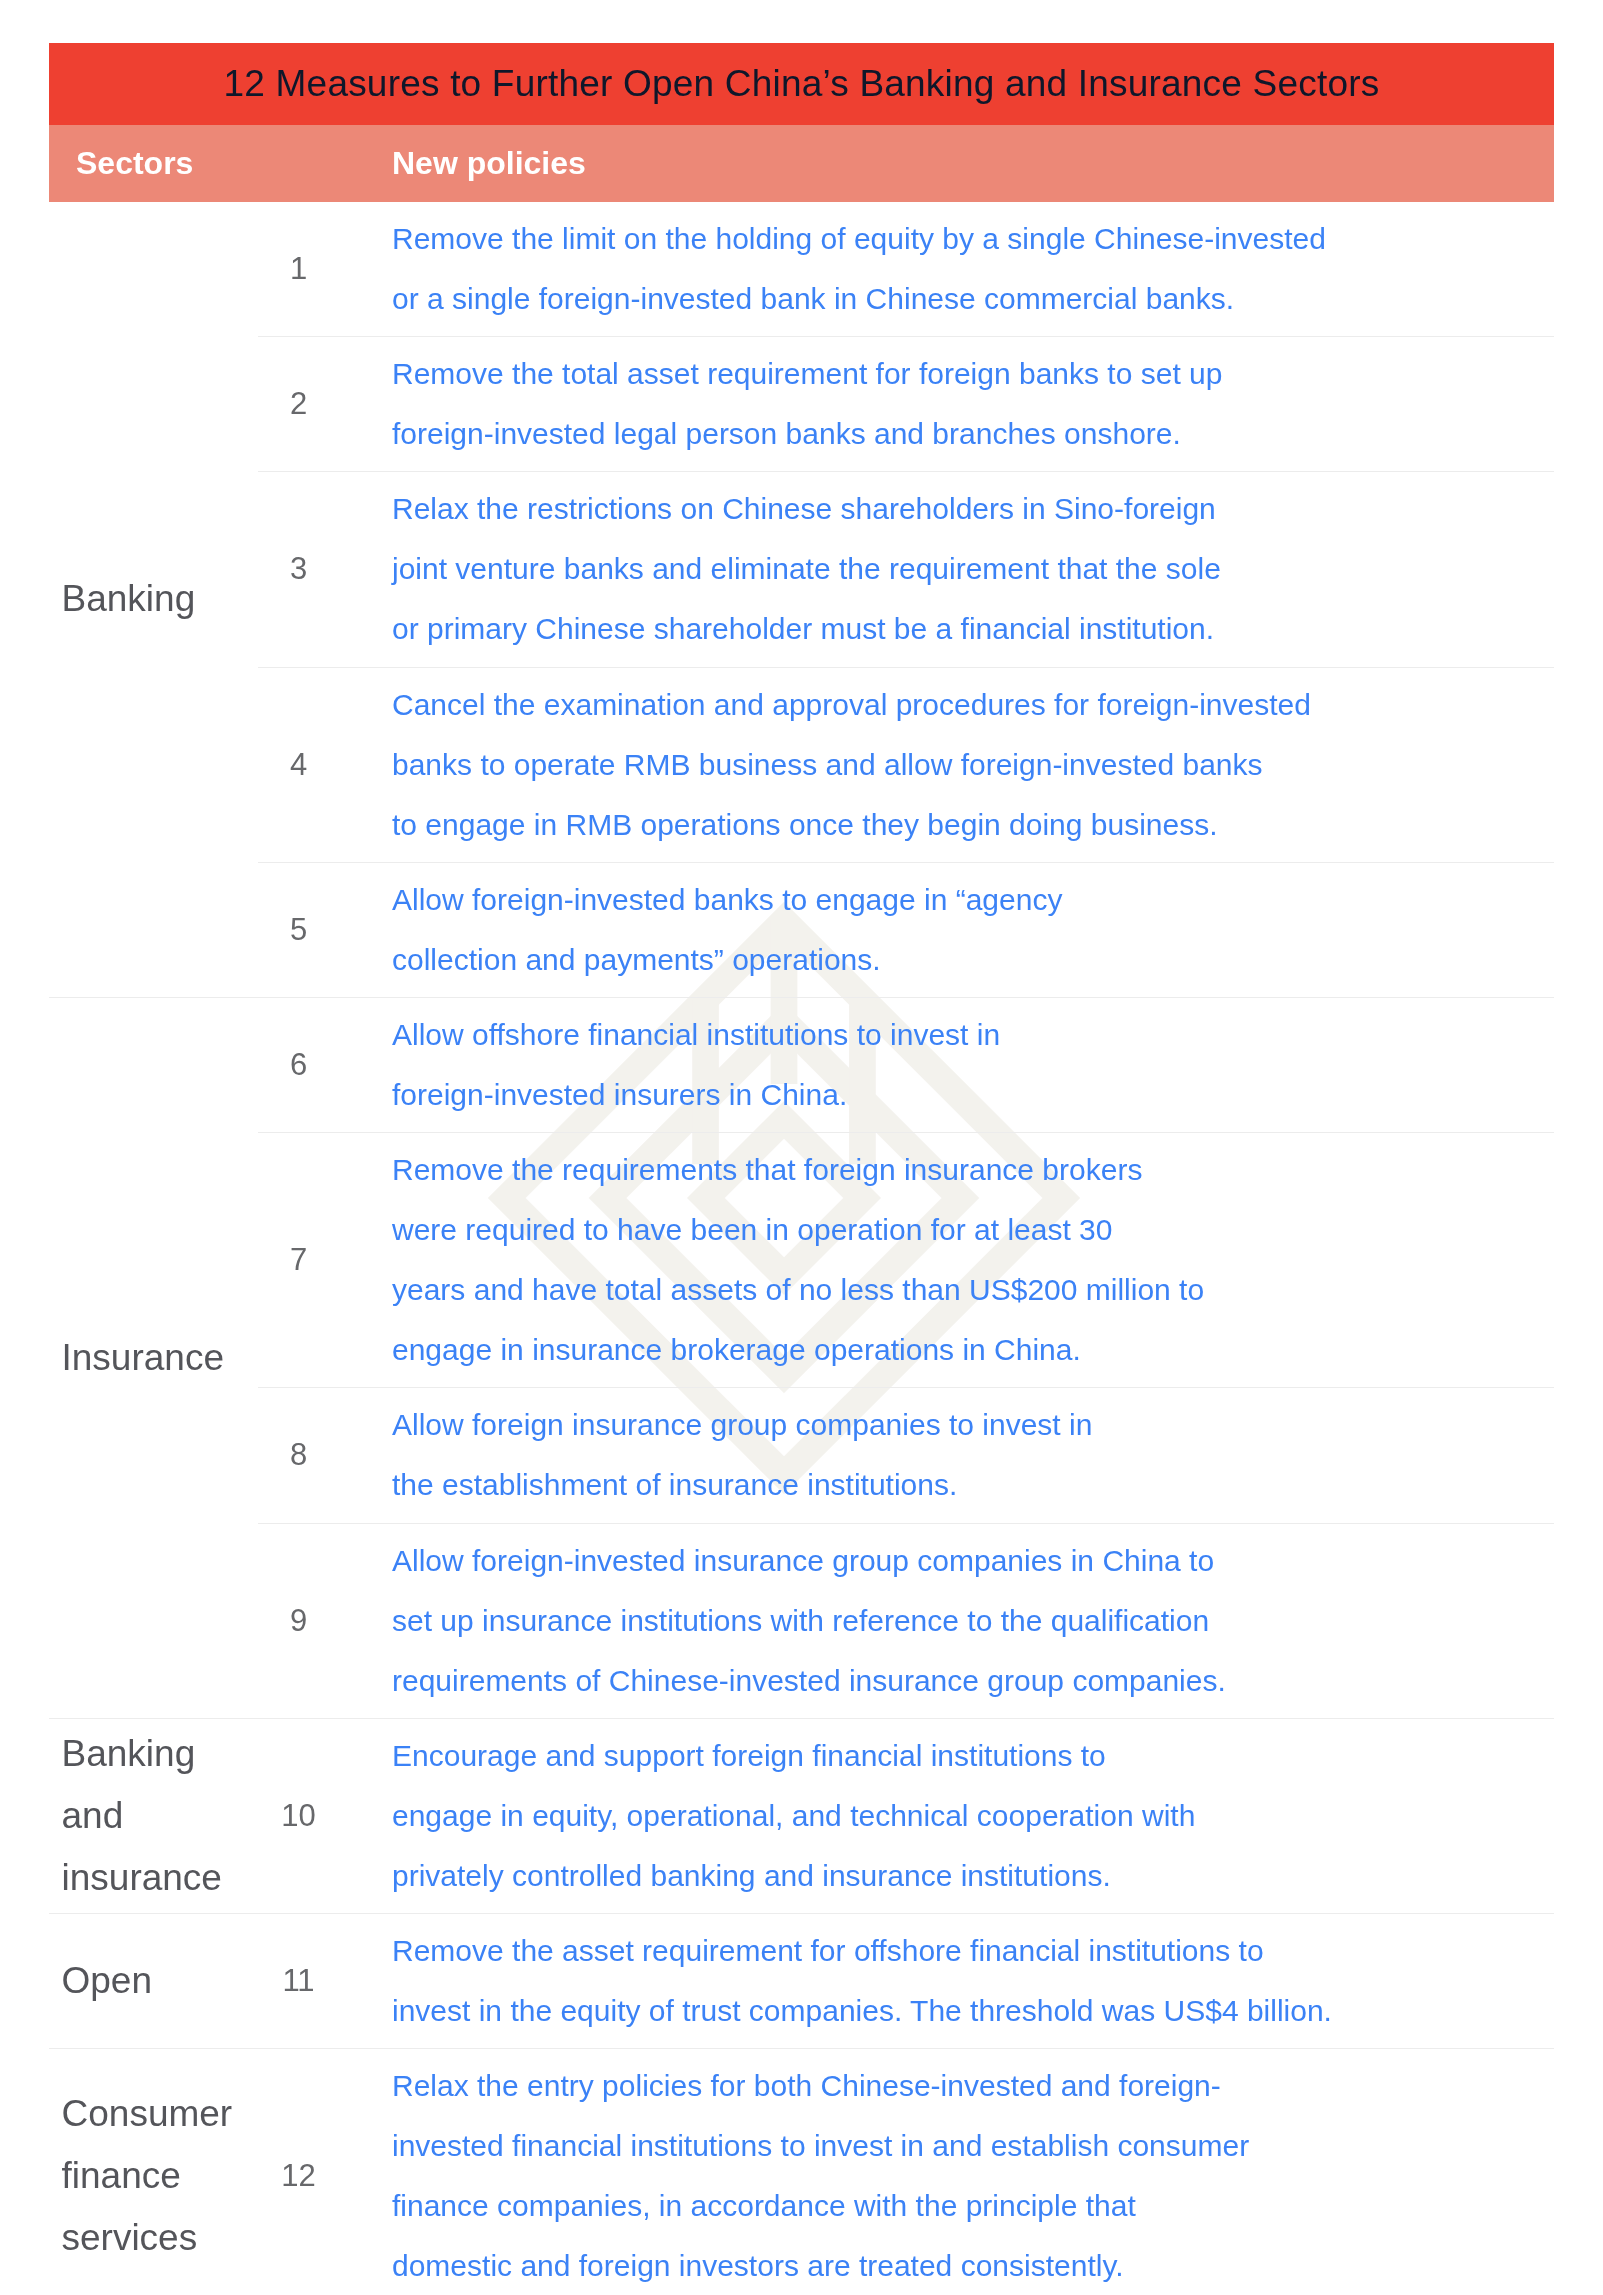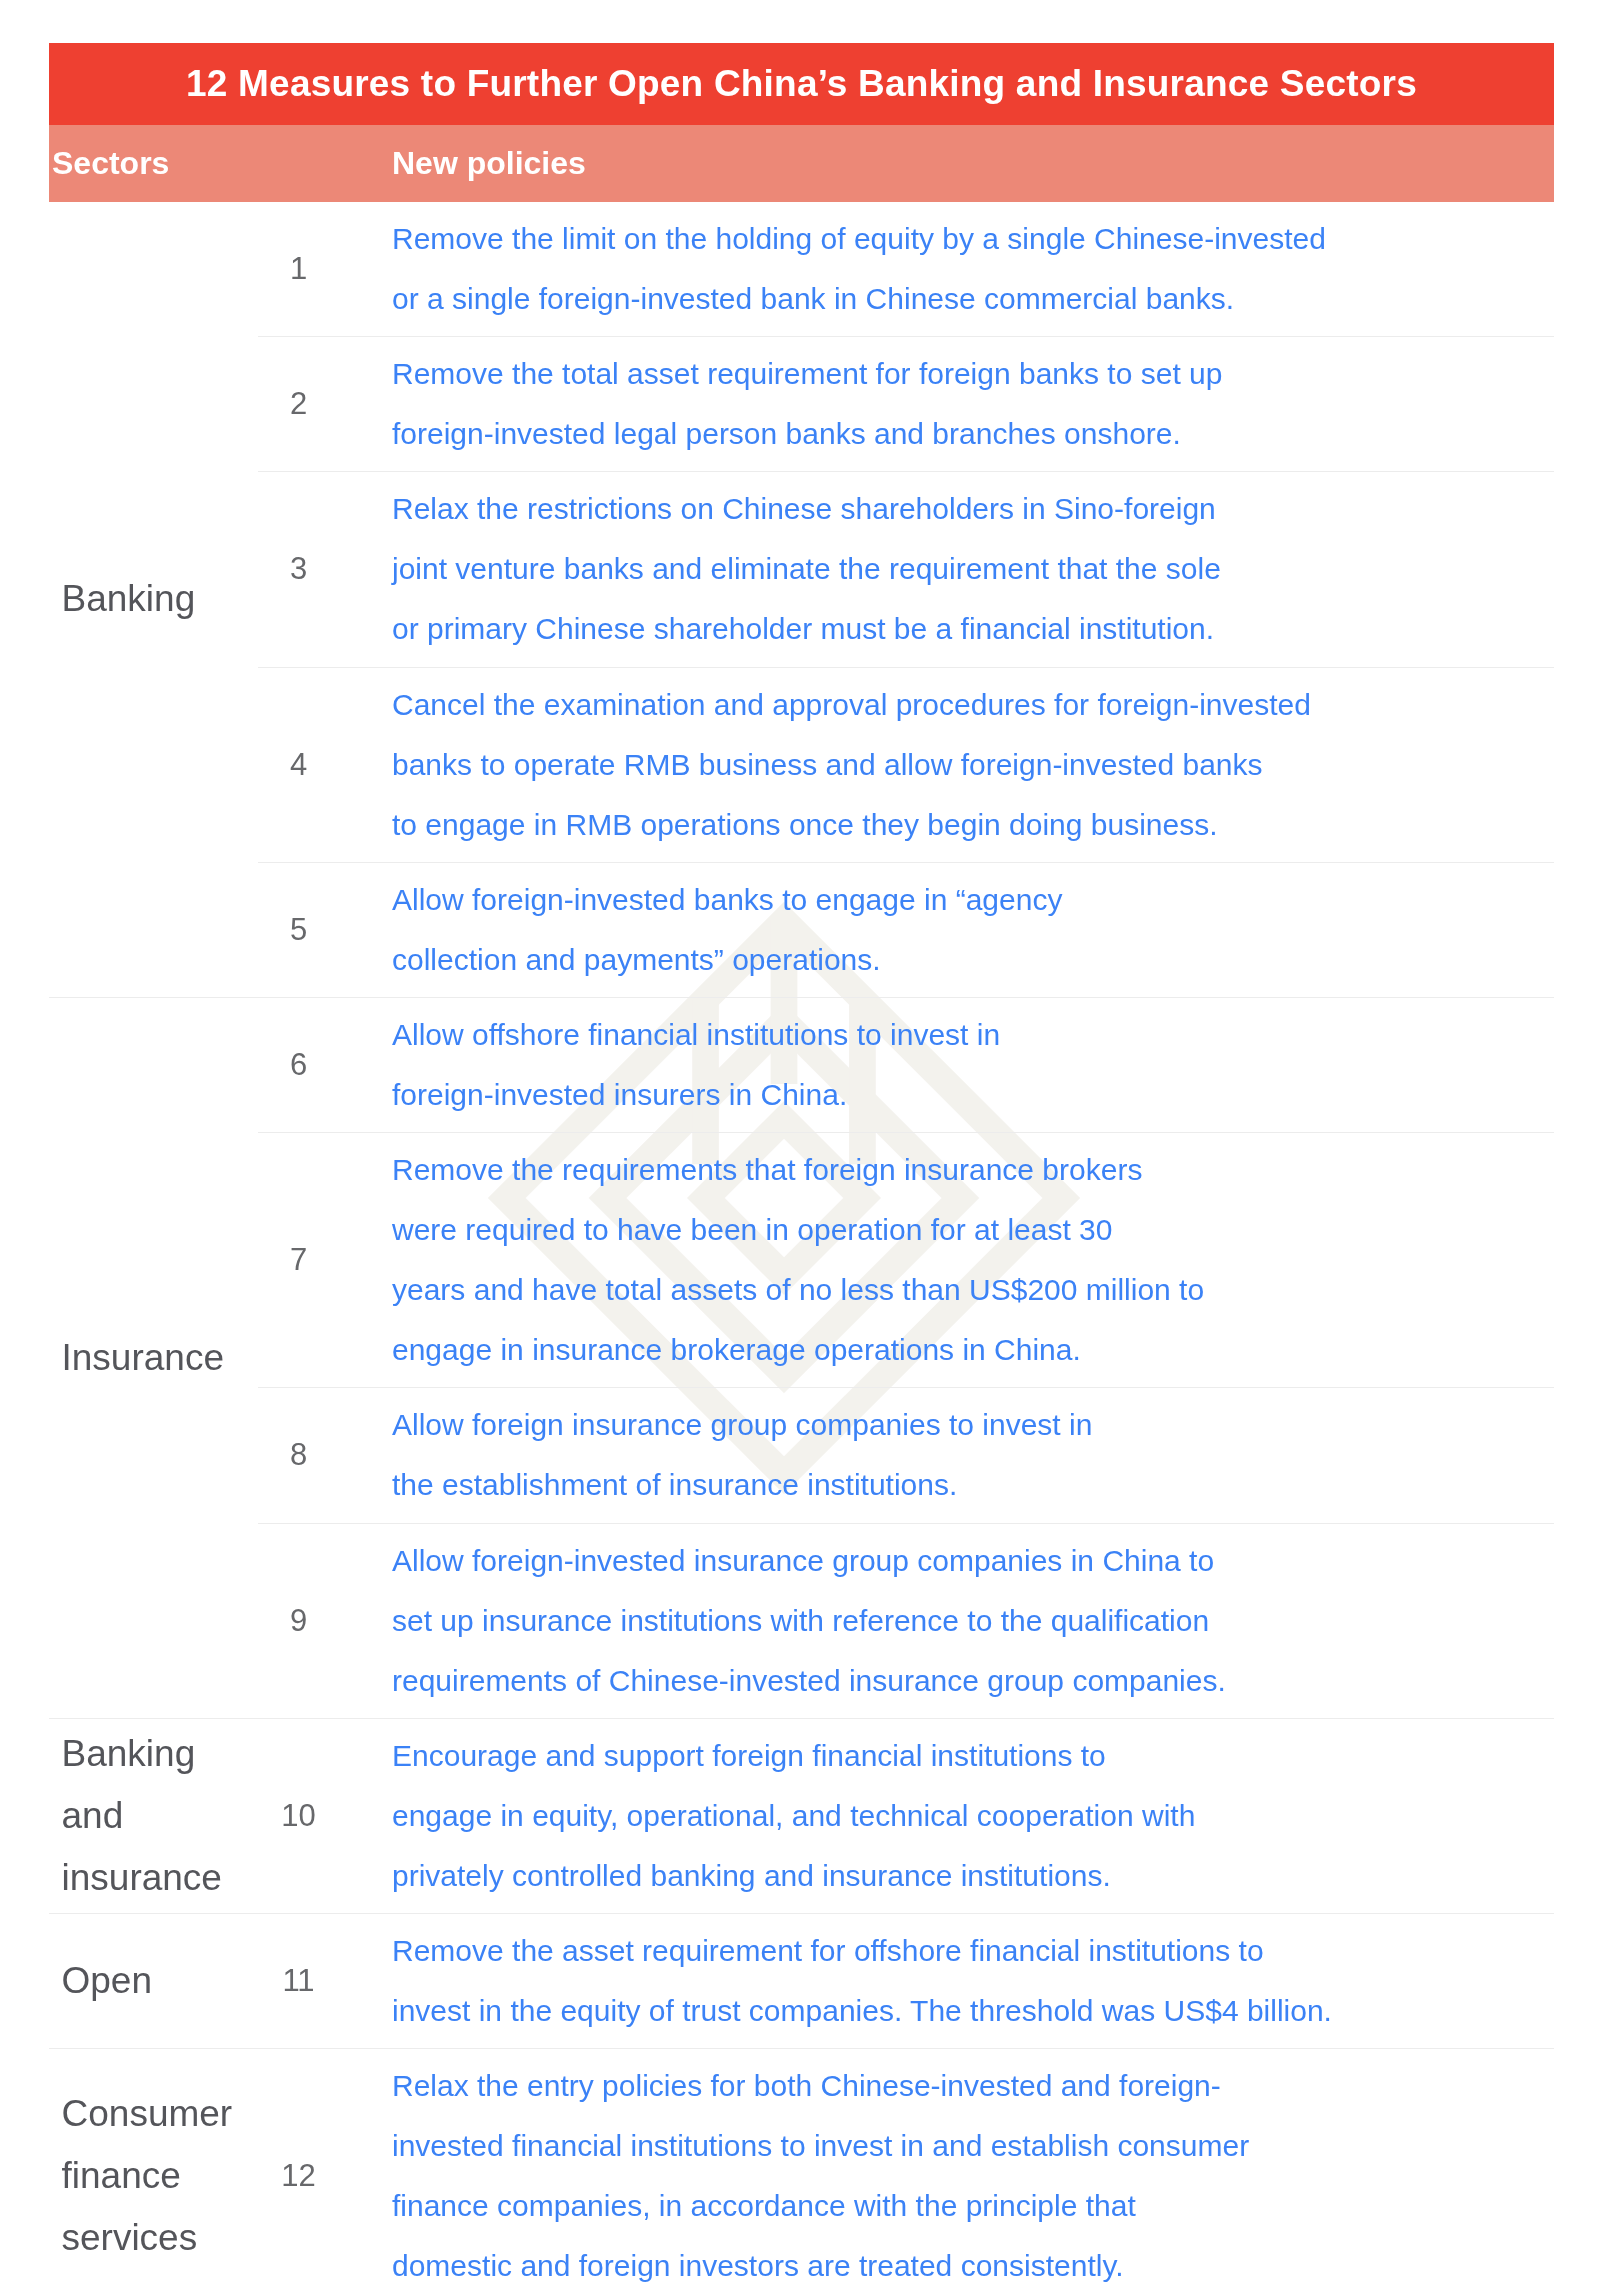--- a/index.html
+++ b/index.html
@@ -7,28 +7,28 @@
   .page { position: relative; width: 1603px; height: 2295px; overflow: hidden; background: #ffffff; }
 
   .watermark { position: absolute; left: 481px; top: 895px; z-index: 0; }
 
   .content { position: relative; z-index: 1; margin: 0 49px; }
 
   .titlebar {
     margin-top: 43px; height: 82px; background: #ee4031;
     display: flex; align-items: center; justify-content: center;
   }
-  .title { color: #ffffff; font-size: 37px; font-weight: bold; letter-spacing: 0.2px; }
+  .title { color: #0f172a; font-size: 37px; font-weight: normal; letter-spacing: 0.2px; }
 
   .colhead {
     height: 77px; background: #ec8877;
     display: flex; align-items: center;
     color: #ffffff; font-size: 32px; font-weight: bold;
   }
-  .colhead .c1 { width: 209px; box-sizing: border-box; padding-left: 3px; flex-shrink: 0; }
+  .colhead .c1 { width: 209px; box-sizing: border-box; padding-left: 27px; flex-shrink: 0; }
   .colhead .c2 { padding-left: 134px; }
 
   .table { border-bottom: 2.7px solid #d9d9d9; }
   .section { display: flex; align-items: center; }
   .section + .section { border-top: 1.8px solid #ececec; }
 
   .sector-cell {
     width: 209px; box-sizing: border-box; padding-left: 12.5px; flex-shrink: 0;
     color: #54555a; font-size: 37px; line-height: 62px; white-space: pre-line;
   }

